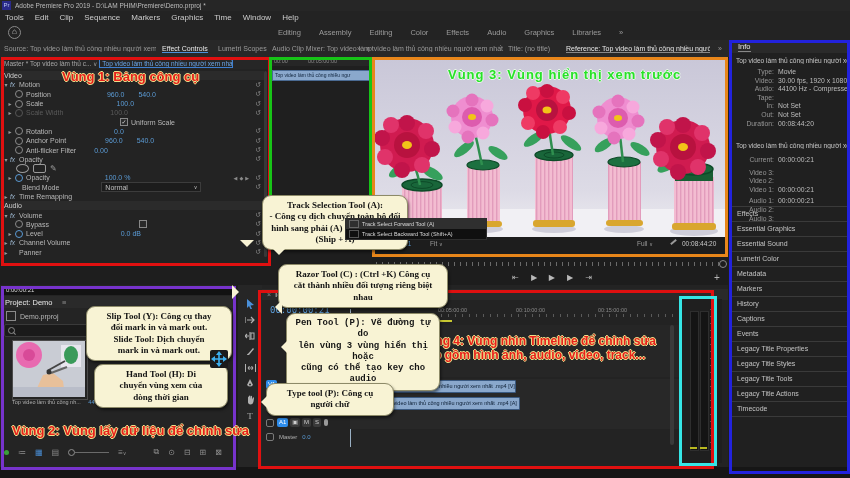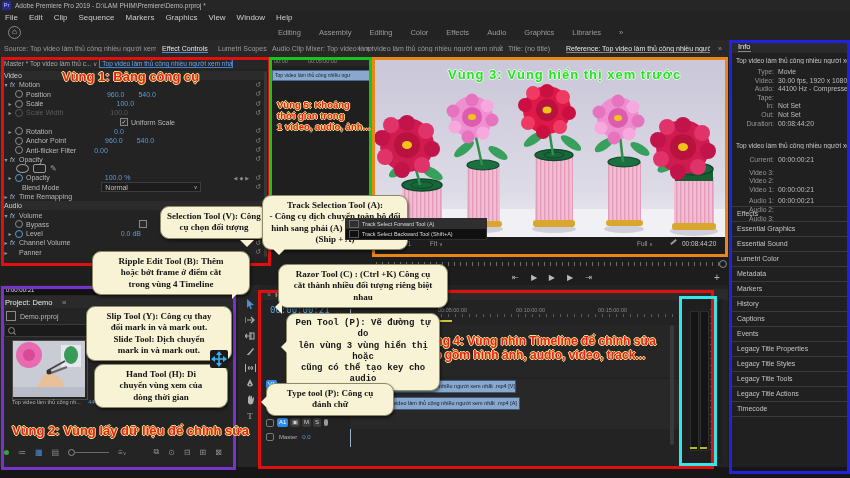--- a/index.html
+++ b/index.html
@@ -45,27 +45,27 @@
 <body>
 
 <div class="stage">
 
   <div class="abs" style="left:0;top:0;width:850px;height:11px;background:#262626;">
     <span class="abs" style="left:2px;top:1px;width:9px;height:9px;background:#2a2a8a;color:#b9c6f0;font-size:6px;line-height:9px;text-align:center;">Pr</span>
     <span class="abs tabtxt" style="left:15px;top:2px;font-size:6.5px;color:#bdbdbd;">Adobe Premiere Pro 2019 - D:\LAM PHIM\Premiere\Demo.prproj *</span>
   </div>
 
   <div class="abs" style="left:0;top:11px;width:850px;height:12px;background:#232323;display:flex;align-items:center;padding-left:5px;">
-    <span class="menu-item">File</span>
+    <span class="menu-item">Tools</span>
     <span class="menu-item">Edit</span>
     <span class="menu-item">Clip</span>
     <span class="menu-item">Sequence</span>
     <span class="menu-item">Markers</span>
     <span class="menu-item">Graphics</span>
-    <span class="menu-item">View</span>
+    <span class="menu-item">Time</span>
     <span class="menu-item">Window</span>
     <span class="menu-item">Help</span>
   </div>
 
   <div class="abs" style="left:0;top:23px;width:850px;height:17px;background:#232323;border-bottom:1px solid #1a1a1a;">
     <span class="abs" style="left:8px;top:3px;width:11px;height:11px;border:1px solid #8a8a8a;border-radius:50%;color:#c8c8c8;font-size:8px;line-height:10px;text-align:center;">⌂</span>
     <div class="abs" style="left:278px;top:5px;display:flex;">
       <span class="ws">Editing</span>
       <span class="ws">Assembly</span>
       <span class="ws active">Editing</span>
@@ -639,55 +639,47 @@
   <div class="border-box" style="left:1px;top:286px;width:229px;height:178px;border-color:#7733cc;"></div>
   <div class="border-box" style="left:258px;top:290px;width:450px;height:173px;border-color:#e01010;"></div>
   <div class="border-box" style="left:679px;top:296px;width:32px;height:164px;border-color:#35e6e6;"></div>
   <div class="border-box" style="left:729px;top:40px;width:115px;height:428px;border-color:#2222dd;"></div>
 
   <div class="vlabel" style="left:62px;top:70px;font-size:13px;">Vùng 1: Bảng công cụ</div>
   <div class="vlabel" style="left:12px;top:424px;font-size:13px;">Vùng 2: Vùng lấy dữ liệu để chỉnh sửa</div>
   <div class="vlabel vlabel-green" style="left:448px;top:68px;font-size:13px;letter-spacing:1px;">Vùng 3: Vùng hiển thị xem trước</div>
   <div class="vlabel" style="left:420px;top:335px;font-size:12px;">Vùng 4: Vùng nhìn Timeline để chỉnh sửa
 bao gồm hình ảnh, audio, video, track...</div>
-  <div class="vlabel" style="left:277px;top:100px;font-size:9.5px;">Vùng 5: Khoảng
-thời gian trong
-1 video, audio, ảnh...</div>
-
-  <div class="bubble" style="left:160px;top:206px;width:96px;">Selection Tool (V): Công
-cụ chọn đối tượng</div>
+
   <i class="tail" style="left:240px;top:240px;border-top-color:#f8f3d4;z-index:7;"></i>
   <div class="bubble" style="left:262px;top:195px;width:134px;">Track Selection Tool (A):
 - Công cụ dịch chuyển toàn bộ đối
 hình sang phải (A) hoặc sang trái
 (Ship + A)</div>
   <i class="tail" style="left:272px;top:248px;border-top-color:#f8f3d4;z-index:7;"></i>
-  <div class="bubble" style="left:92px;top:251px;width:146px;">Ripple Edit Tool (B): Thêm
-hoặc bớt frame ở điểm cắt
-trong vùng 4 Timeline</div>
   <i class="tail" style="left:232px;top:285px;border-left-color:#f8f3d4;z-index:7;"></i>
   <div class="bubble" style="left:278px;top:264px;width:158px;">Razor Tool (C) : (Ctrl +K) Công cụ
 cắt thành nhiều đối tượng riêng biệt
 nhau</div>
   <i class="tail" style="left:268px;top:300px;border-right-color:#f8f3d4;z-index:7;"></i>
   <div class="bubble" style="left:86px;top:306px;width:134px;">Slip Tool (Y): Công cụ thay
 đổi mark in và mark out.
 Slide Tool: Dịch chuyển
 mark in và mark out.</div>
   <i class="tail" style="left:218px;top:335px;border-left-color:#f8f3d4;z-index:7;"></i>
   <div class="bubble" style="left:286px;top:313px;width:142px;font-family:Liberation Mono, monospace;">Pen Tool (P): Vẽ đường tự do
 lên vùng 3 vùng hiển thị hoặc
 cũng có thể tạo key cho audio</div>
   <i class="tail" style="left:274px;top:340px;border-right-color:#f8f3d4;z-index:7;"></i>
   <div class="bubble" style="left:94px;top:364px;width:122px;">Hand Tool (H): Di
 chuyển vùng xem của
 dòng thời gian</div>
   <i class="tail" style="left:214px;top:380px;border-left-color:#f8f3d4;z-index:7;"></i>
   <div class="bubble" style="left:266px;top:383px;width:116px;">Type tool (P): Công cụ
-đánh chữ</div>
+người chữ</div>
   <i class="tail" style="left:254px;top:395px;border-right-color:#f8f3d4;z-index:7;"></i>
 
   <div class="abs" style="left:345px;top:218px;width:140px;background:#101010;border:1px solid #2e2e2e;z-index:8;">
     <div class="dd-row" style="background:#2f2f2f;">
       <span style="width:8px;height:6px;border:1px solid #666;margin-right:3px;flex:none;"></span>
       <span>Track Select Forward Tool (A)</span>
     </div>
     <div class="dd-row">
       <span style="width:8px;height:6px;border:1px solid #555;margin-right:3px;flex:none;"></span>
       <span>Track Select Backward Tool (Shift+A)</span>

